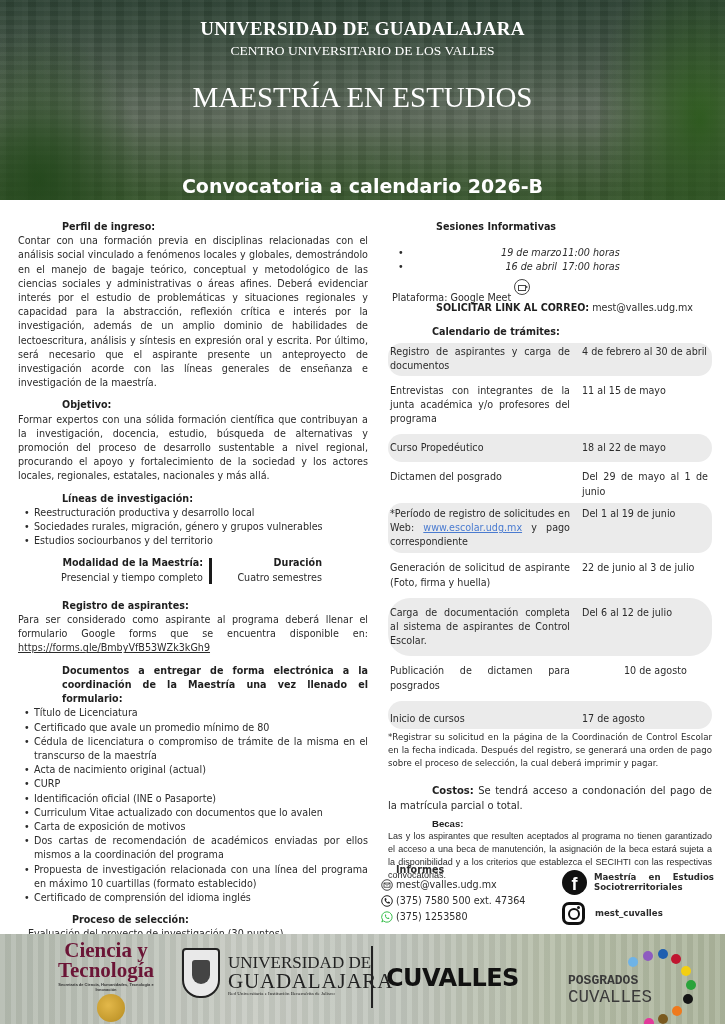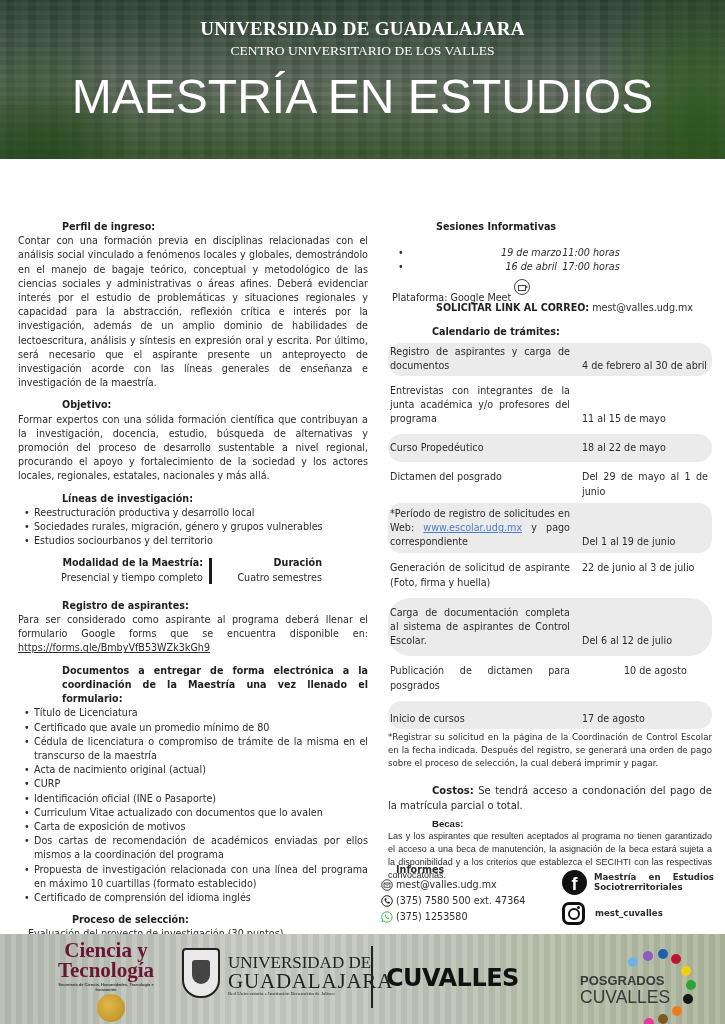--- a/index.html
+++ b/index.html
@@ -1,36 +1,36 @@
 <!DOCTYPE html>
 <html><head>
 <meta charset="utf-8">
 <style>
   * { box-sizing: border-box; margin: 0; padding: 0; }
   html, body { width: 725px; height: 1024px; overflow: hidden; background: #ffffff; }
   body { font-family: "DejaVu Sans", sans-serif; color: #2b2b2b; position: relative; }
 
   
   .header {
-    position: absolute; left: 0; top: 0; width: 725px; height: 159px;
+    position: absolute; left: 0; top: 0; width: 725px; height: 200px;
     background:
       radial-gradient(ellipse 130px 190px at 40px 180px, rgba(40,80,30,0.95), rgba(40,80,30,0) 80%),
       radial-gradient(ellipse 130px 220px at 700px 120px, rgba(50,100,30,0.95), rgba(50,100,30,0) 80%),
       repeating-linear-gradient(90deg, rgba(255,255,255,0.05) 0 6px, rgba(0,0,0,0.06) 6px 14px, rgba(255,255,255,0.03) 14px 22px),
       repeating-linear-gradient(0deg, rgba(255,255,255,0.04) 0 4px, rgba(0,0,0,0.05) 4px 9px),
       linear-gradient(180deg, #3d5245 0%, #5b6a5a 40%, #6e786a 60%, #4d6b3e 100%);
   }
   .header::after {
     content: ""; position: absolute; inset: 0;
     background: linear-gradient(180deg, rgba(20,40,25,0.35), rgba(20,40,25,0.15) 50%, rgba(30,60,25,0.45));
   }
   .header .txt { position: absolute; left: 0; width: 100%; text-align: center; z-index: 2; color: #fff; }
   .uni { top: 18px; font-family: "Liberation Serif", serif; font-weight: bold; font-size: 19px; letter-spacing: 0.3px; }
   .cu { top: 43px; font-family: "Liberation Serif", serif; font-size: 13.5px; }
-  .t1 { top: 75px; font-family: Liberation Sans, sans-serif; font-size: 48px; line-height: 44px; }
+  .t1 { top: 75px; font-family: Liberation Serif, serif; font-size: 29px; line-height: 44px; }
   .t2 { top: 126px; font-family: "Liberation Serif", serif; font-size: 40px; line-height: 44px; }
   .conv { top: 175px; font-family: "DejaVu Sans", sans-serif; font-weight: bold; font-size: 19px; }
 
   
   .left { position: absolute; left: 18px; top: 220px; width: 350px; font-size: 9.6px; line-height: 14.2px; }
   .right { position: absolute; left: 388px; top: 220px; width: 324px; font-size: 9.6px; line-height: 14.2px; }
   .h { font-weight: bold; color: #1f1f1f; font-size: 9.6px; padding-left: 44px; }
   .just { text-align: justify; }
   .sec { margin-bottom: 8px; }
   ul.b { list-style: none; padding-left: 6px; }
@@ -47,21 +47,21 @@
 
   
   .sess ul.b li { text-align: center; font-style: italic; }
   .sess .gap { height: 12px; }
   .cam { display: inline-block; width: 16px; height: 16px; border: 1px solid #444; border-radius: 50%; vertical-align: 6px; margin-left: 3px; position: relative; }
   .cam::before { content: ""; position: absolute; left: 3px; top: 5px; width: 6px; height: 4px; border: 1px solid #444; }
   .cam::after { content: ""; position: absolute; left: 10px; top: 5px; border-left: 3px solid #444; border-top: 2px solid transparent; border-bottom: 2px solid transparent; }
 
   
   .cal { margin-top: 4px; }
-  .row { display: flex; align-items: flex-end; border-radius: 14px; padding: 2px 4px 2px 2px; margin-bottom: 6px; }
+  .row { display: flex; align-items: flex-start; border-radius: 14px; padding: 2px 4px 2px 2px; margin-bottom: 6px; }
   .row.shade { background: #ebebeb; }
   .row .a { width: 180px; text-align: justify; }
   .row .d { flex: 1; padding-left: 12px; text-align: justify; }
 
   .note { text-align: justify; font-size: 8.6px; line-height: 12.8px; margin-top: 2px; }
   .costos { margin-top: 14px; text-align: justify; font-size: 10px; line-height: 15px; }
   .becas { margin-top: 4px; font-size: 9px; line-height: 13px; text-align: justify; font-family: "Liberation Sans", sans-serif; }
 
   
   .contact { position: absolute; top: 864px; left: 380px; width: 340px; }
@@ -89,21 +89,21 @@
   .cyt { left: 56px; top: 6px; color: #6b1536; font-family: "Liberation Serif", serif; font-weight: bold; font-size: 21px; line-height: 20px; text-align: center; }
   .cyt .sub { font-family: "Liberation Sans", sans-serif; font-size: 4px; line-height: 5px; color: #333; font-weight: bold; }
   .seal { left: 97px; top: 60px; width: 28px; height: 28px; border-radius: 50%; background: radial-gradient(circle at 40% 40%, #e3b84a, #b58b20); }
   .shield { left: 182px; top: 14px; width: 38px; height: 50px; border: 2px solid #222; border-radius: 4px 4px 18px 18px; background: #e9e9e9; }
   .shield::before { content: ""; position: absolute; left: 8px; top: 10px; width: 18px; height: 24px; background: #444; border-radius: 3px 3px 9px 9px; }
   .udg { left: 228px; top: 20px; font-family: "Liberation Serif", serif; color: #222; font-size: 17px; line-height: 18px; }
   .udg .l2 { font-size: 21px; letter-spacing: 0.8px; }
   .udg .l3 { font-size: 5px; line-height: 8px; }
   .vbar { left: 371px; top: 12px; width: 2px; height: 62px; background: #222; }
   .cuv { left: 386px; top: 30px; font-family: "DejaVu Sans", sans-serif; font-weight: bold; font-size: 24px; color: #111; letter-spacing: -0.5px; }
-  .pos { left: 568px; top: 40px; font-family: Liberation Sans, sans-serif; font-weight: bold; color: #3a3a3a; margin-left: 12px; }
+  .pos { left: 568px; top: 40px; font-family: Liberation Mono, monospace; font-weight: bold; color: #3a3a3a; }
   .pos .p1 { font-size: 13px; line-height: 14px; }
   .pos .p2 { font-size: 17.5px; line-height: 18px; font-weight: normal; }
   .dot { width: 10px; height: 10px; border-radius: 50%; }
 </style>
 </head>
 <body>
 
 <div class="header">
   <div class="txt uni">UNIVERSIDAD DE GUADALAJARA</div>
   <div class="txt cu">CENTRO UNIVERSITARIO DE LOS VALLES</div>

